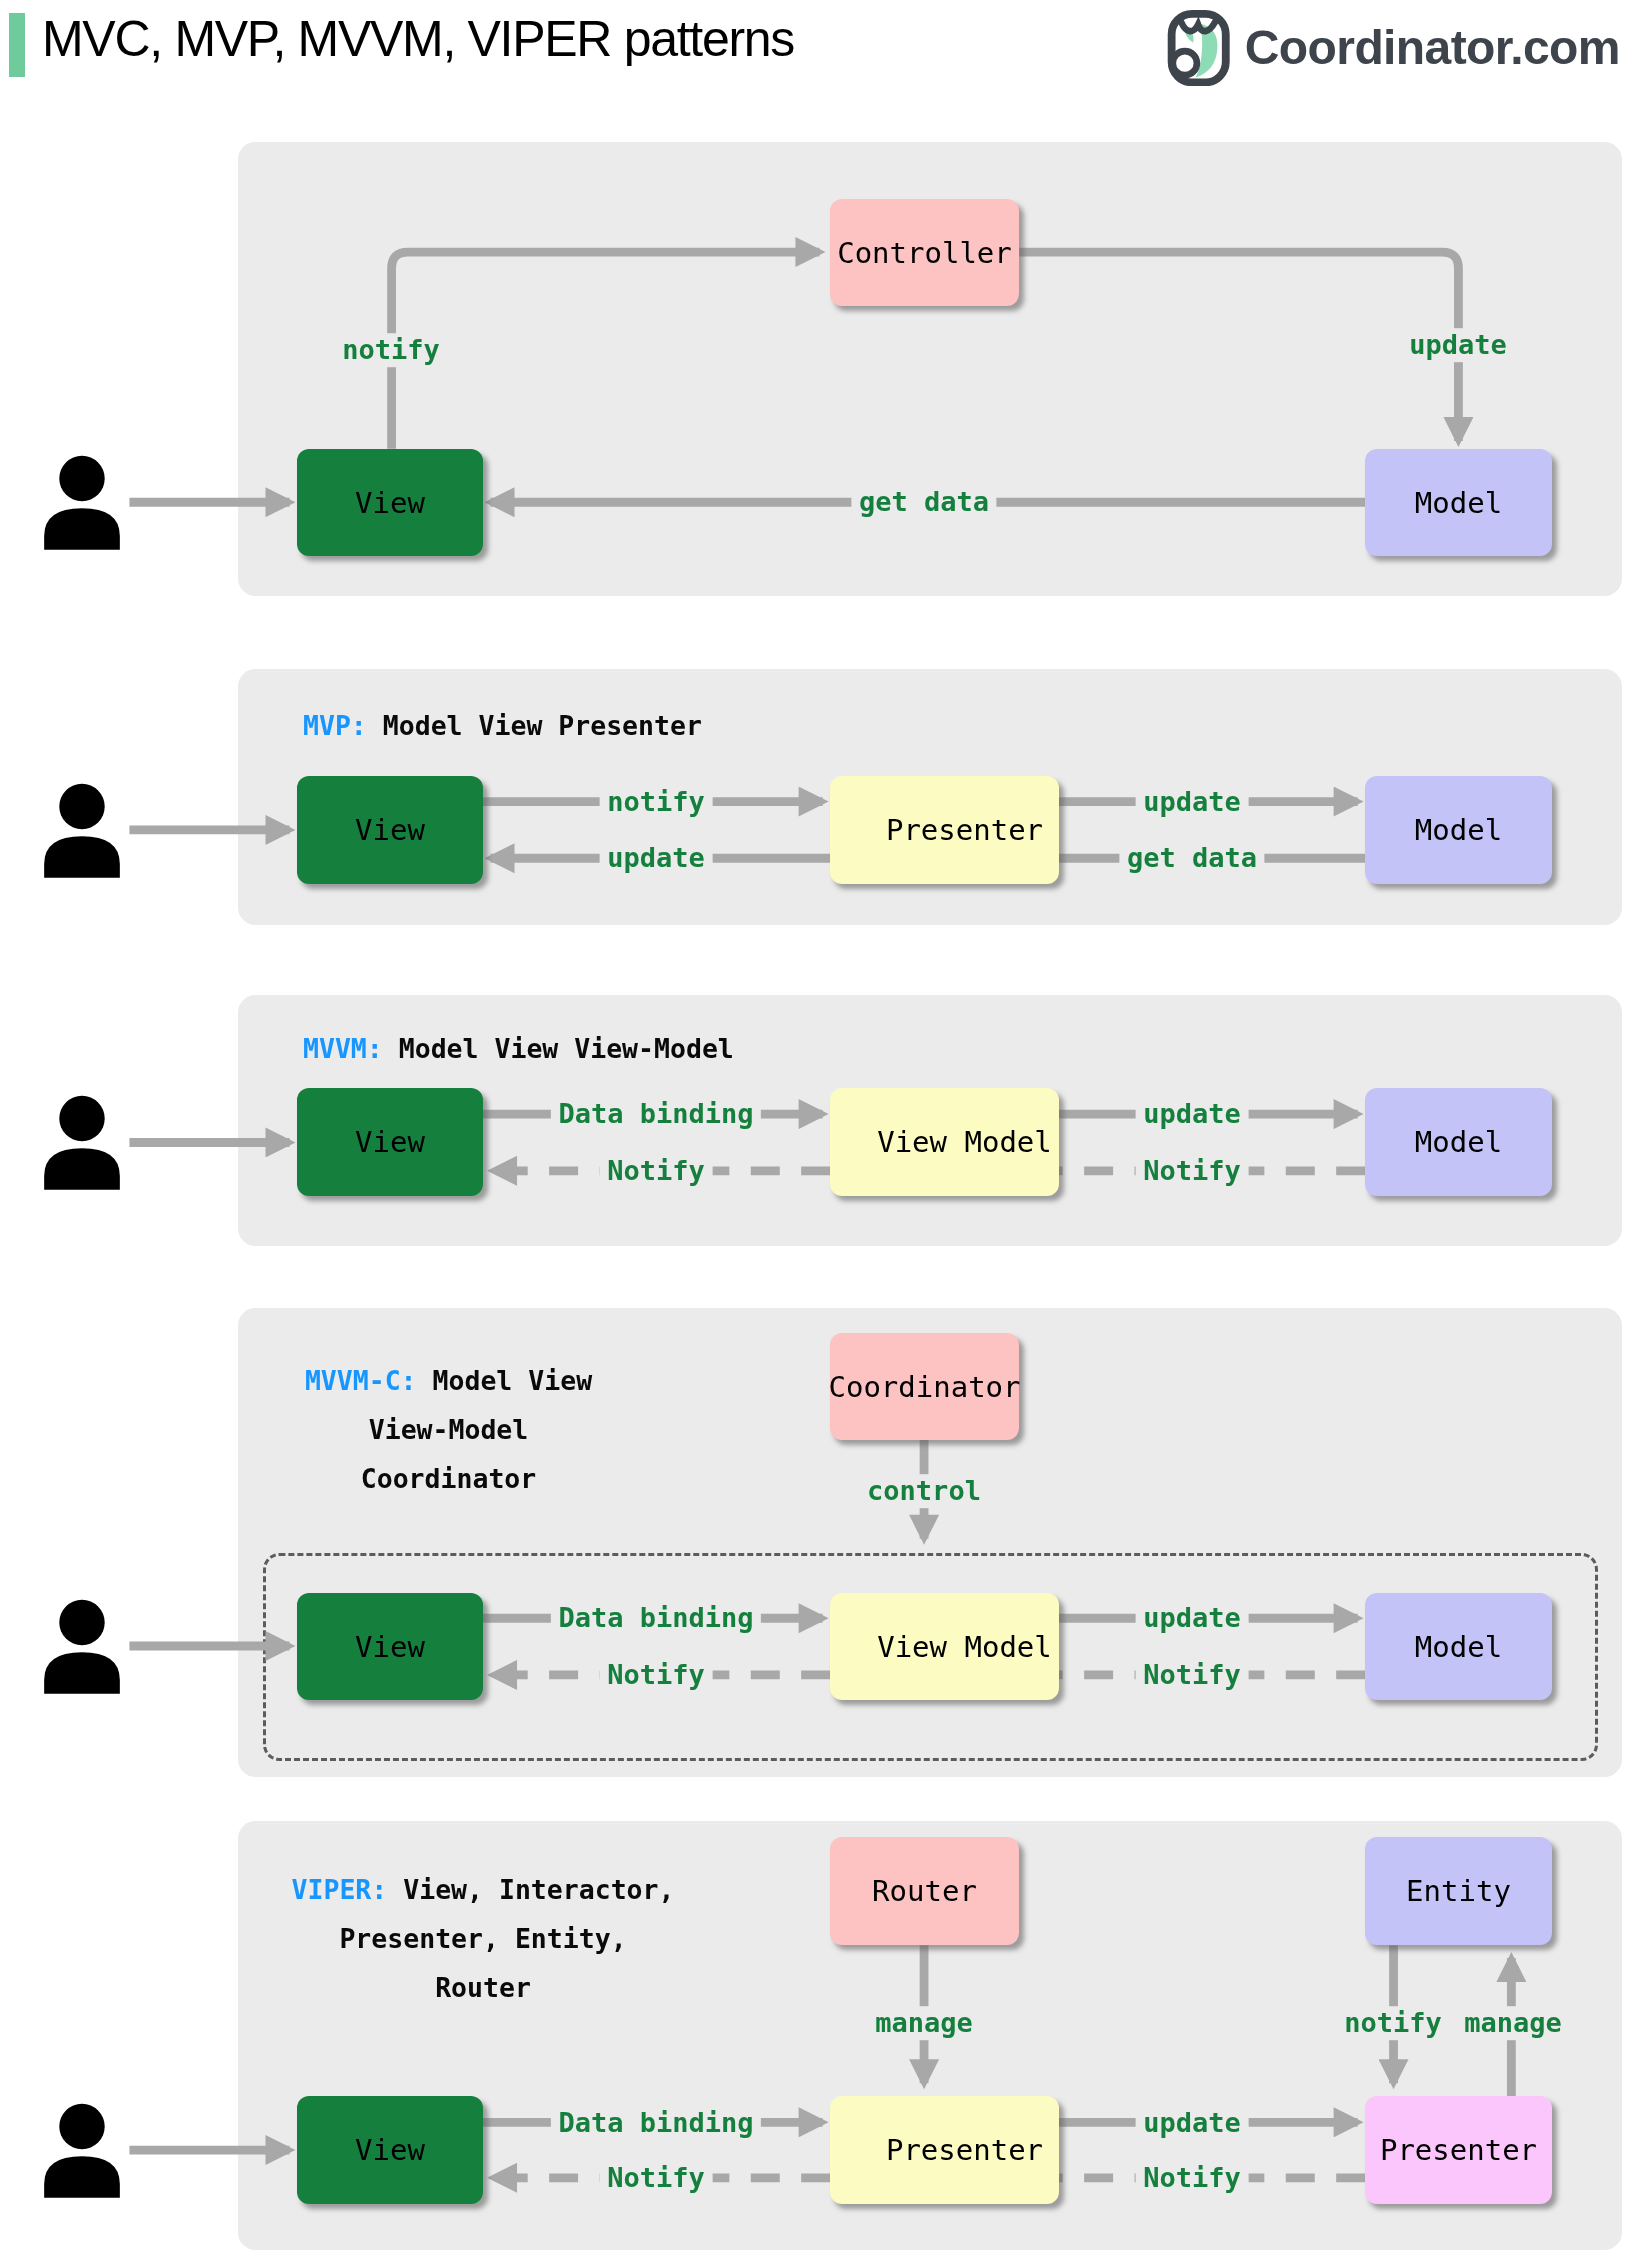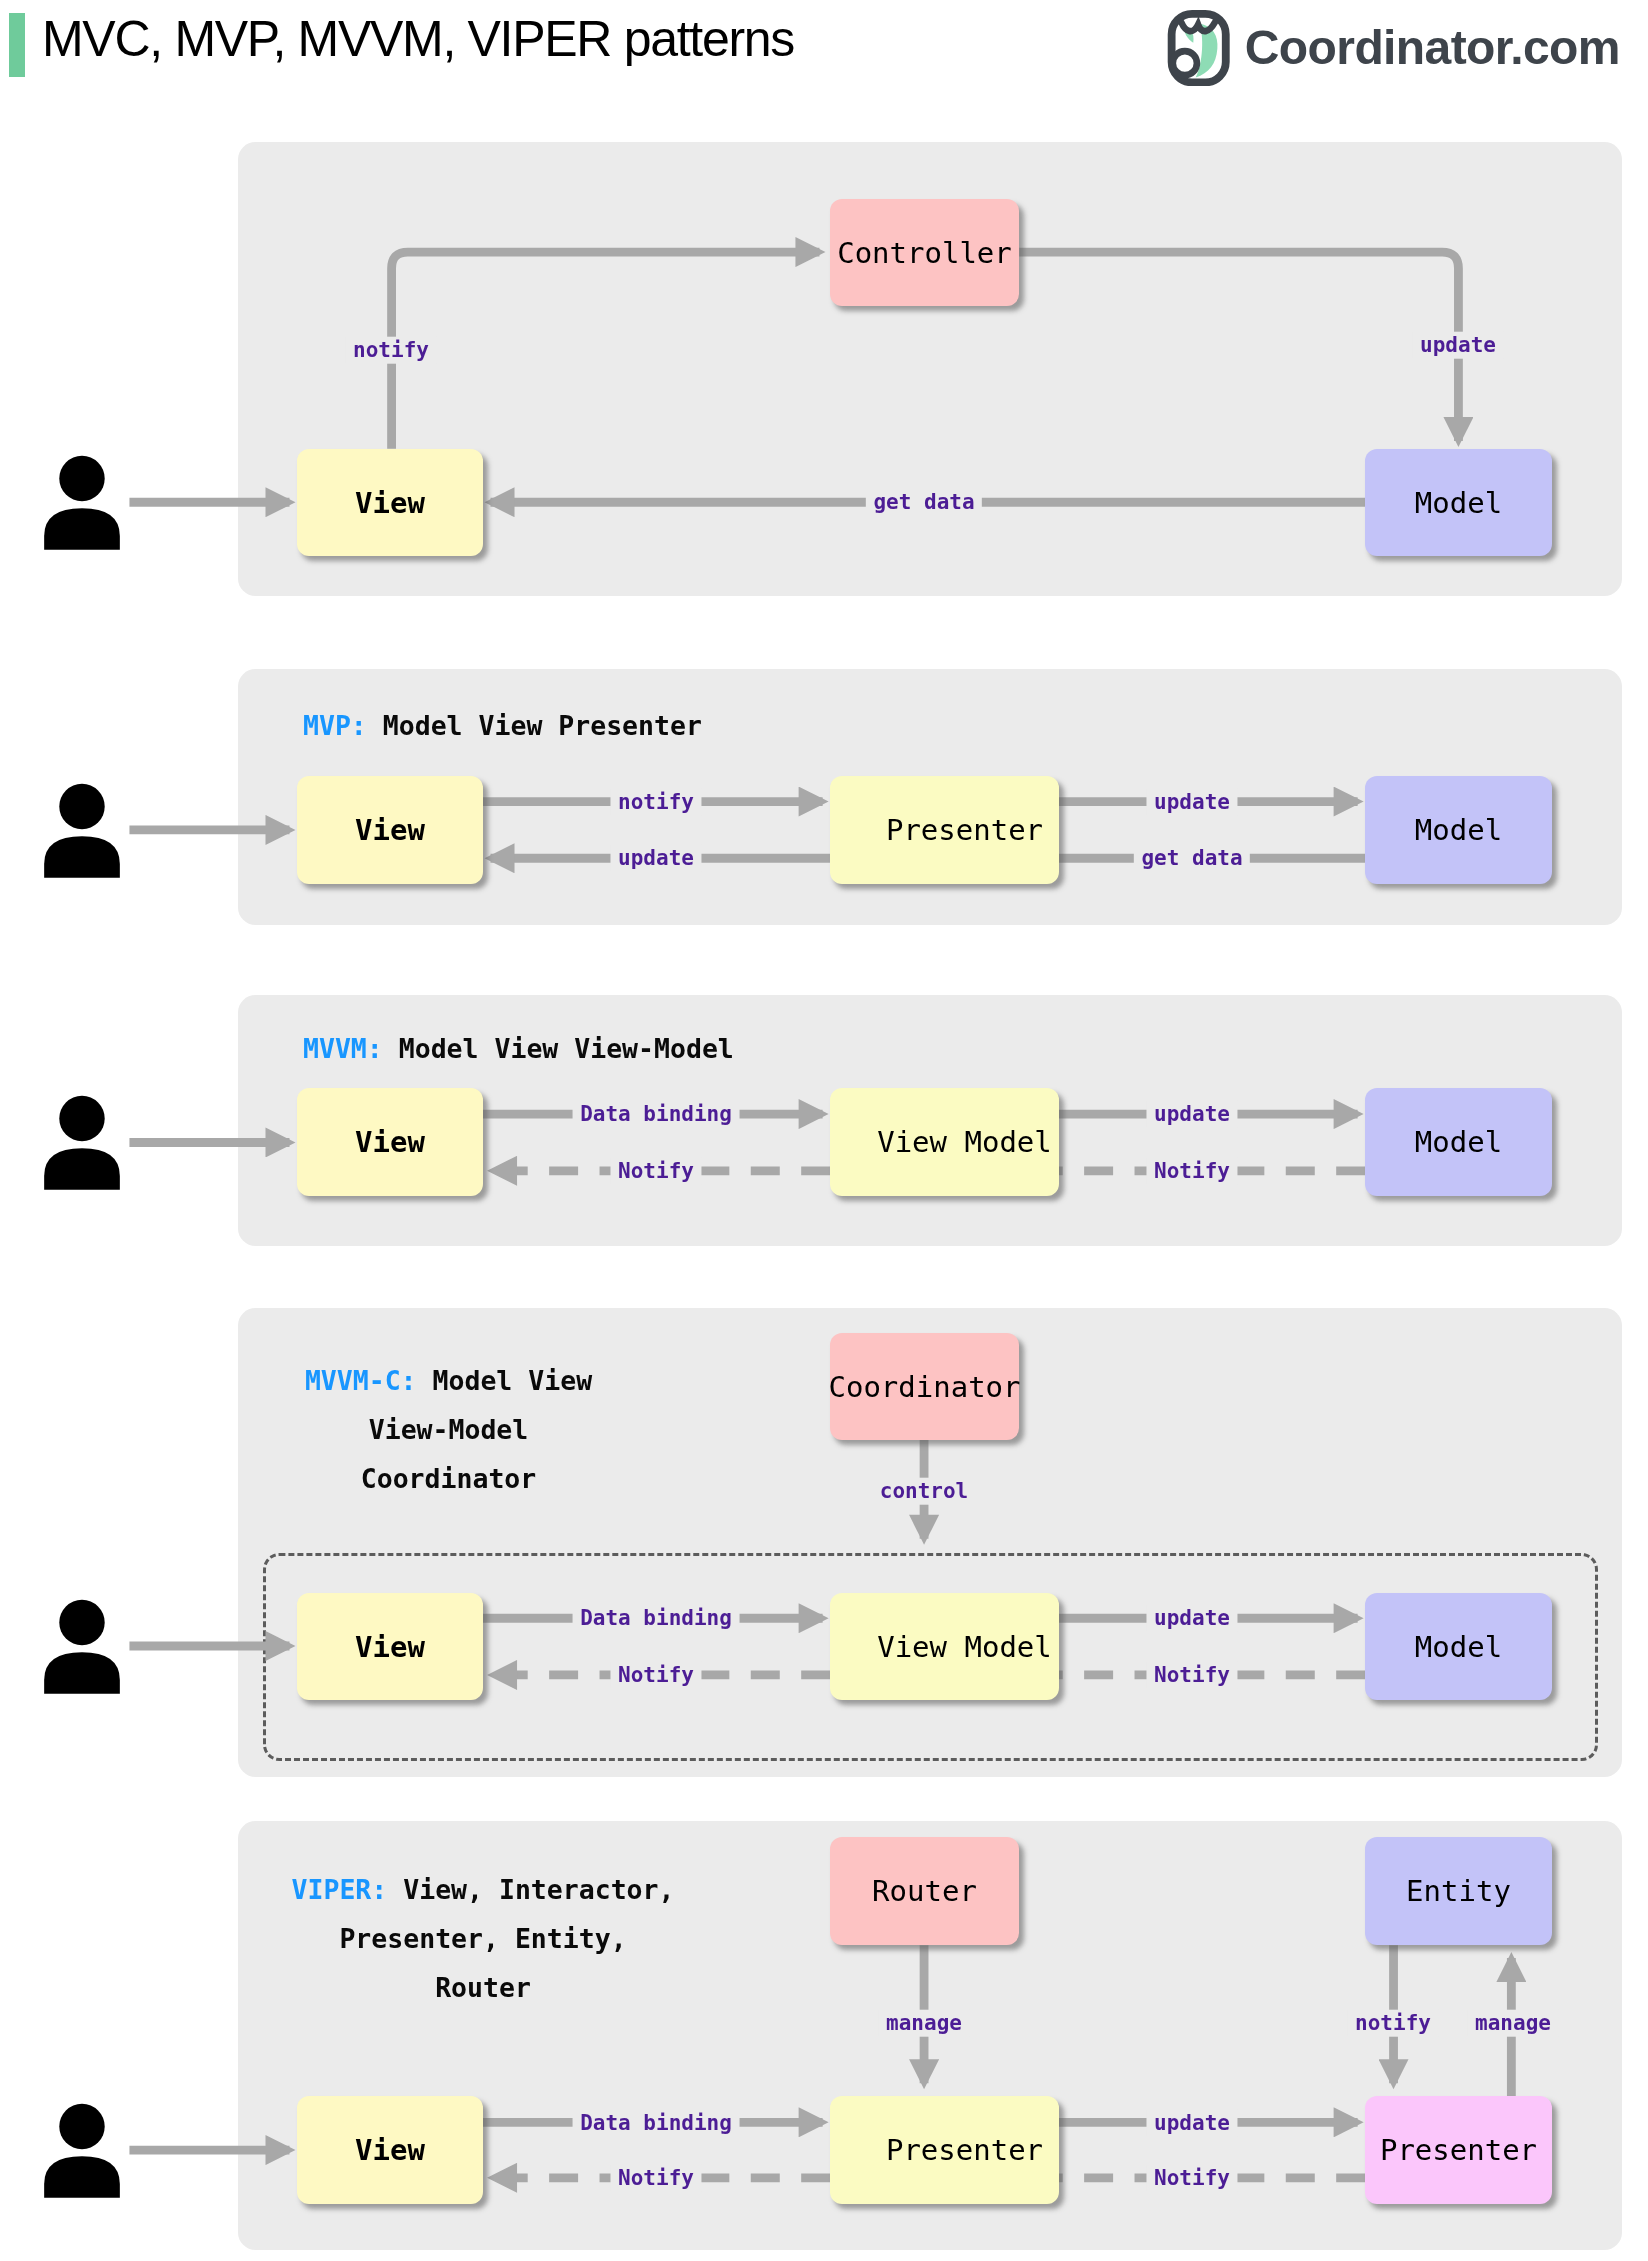--- a/index.html
+++ b/index.html
@@ -17,28 +17,28 @@
   .panel{position:absolute;left:238px;width:1384px;background:#ebebeb;border-radius:17.6px;z-index:0;}
   
   .hdr{position:absolute;z-index:2;font-size:26.5px;font-weight:700;color:#0a0a0a;
        white-space:nowrap;line-height:37px;}
   .hdr .abbr{color:#1896ff;}
   .hdr.multiline{white-space:normal;line-height:49px;text-align:center;}
   
   .node{position:absolute;z-index:2;border-radius:12px;display:flex;align-items:center;
         justify-content:center;font-size:29px;font-weight:500;color:#000;
         box-shadow:4.4px 5px 5.7px rgba(90,90,90,0.55);}
-  .green{background:#fef9c3;font-weight:bold;}
+  .green{background:#15803d;}
   .pink{background:#fdc3c3;}
   .yellow{background:#fbfbc2;padding-left:40px;}
   .purple{background:#c3c3f8;}
   .magenta{background:#fbc6fb;}
   
   .elabel{position:absolute;z-index:3;transform:translate(-50%,-50%);background:#ebebeb;
-        padding:1.3px 7.6px;font-size:21px;font-weight:700;color:#4c1d95;white-space:nowrap;}
+        padding:1.3px 7.6px;font-size:27px;font-weight:700;color:#15803d;white-space:nowrap;}
   
   .overlay{position:absolute;left:0;top:0;z-index:1;}
   .person{position:absolute;z-index:2;width:82px;height:95px;}
   .scope{position:absolute;left:263px;top:1553px;width:1335px;height:208px;z-index:1;
         border:3.2px dashed #5c5c5c;border-radius:16.4px;box-sizing:border-box;}
 </style>
 </head>
 <body>
 
 <div class="page">

